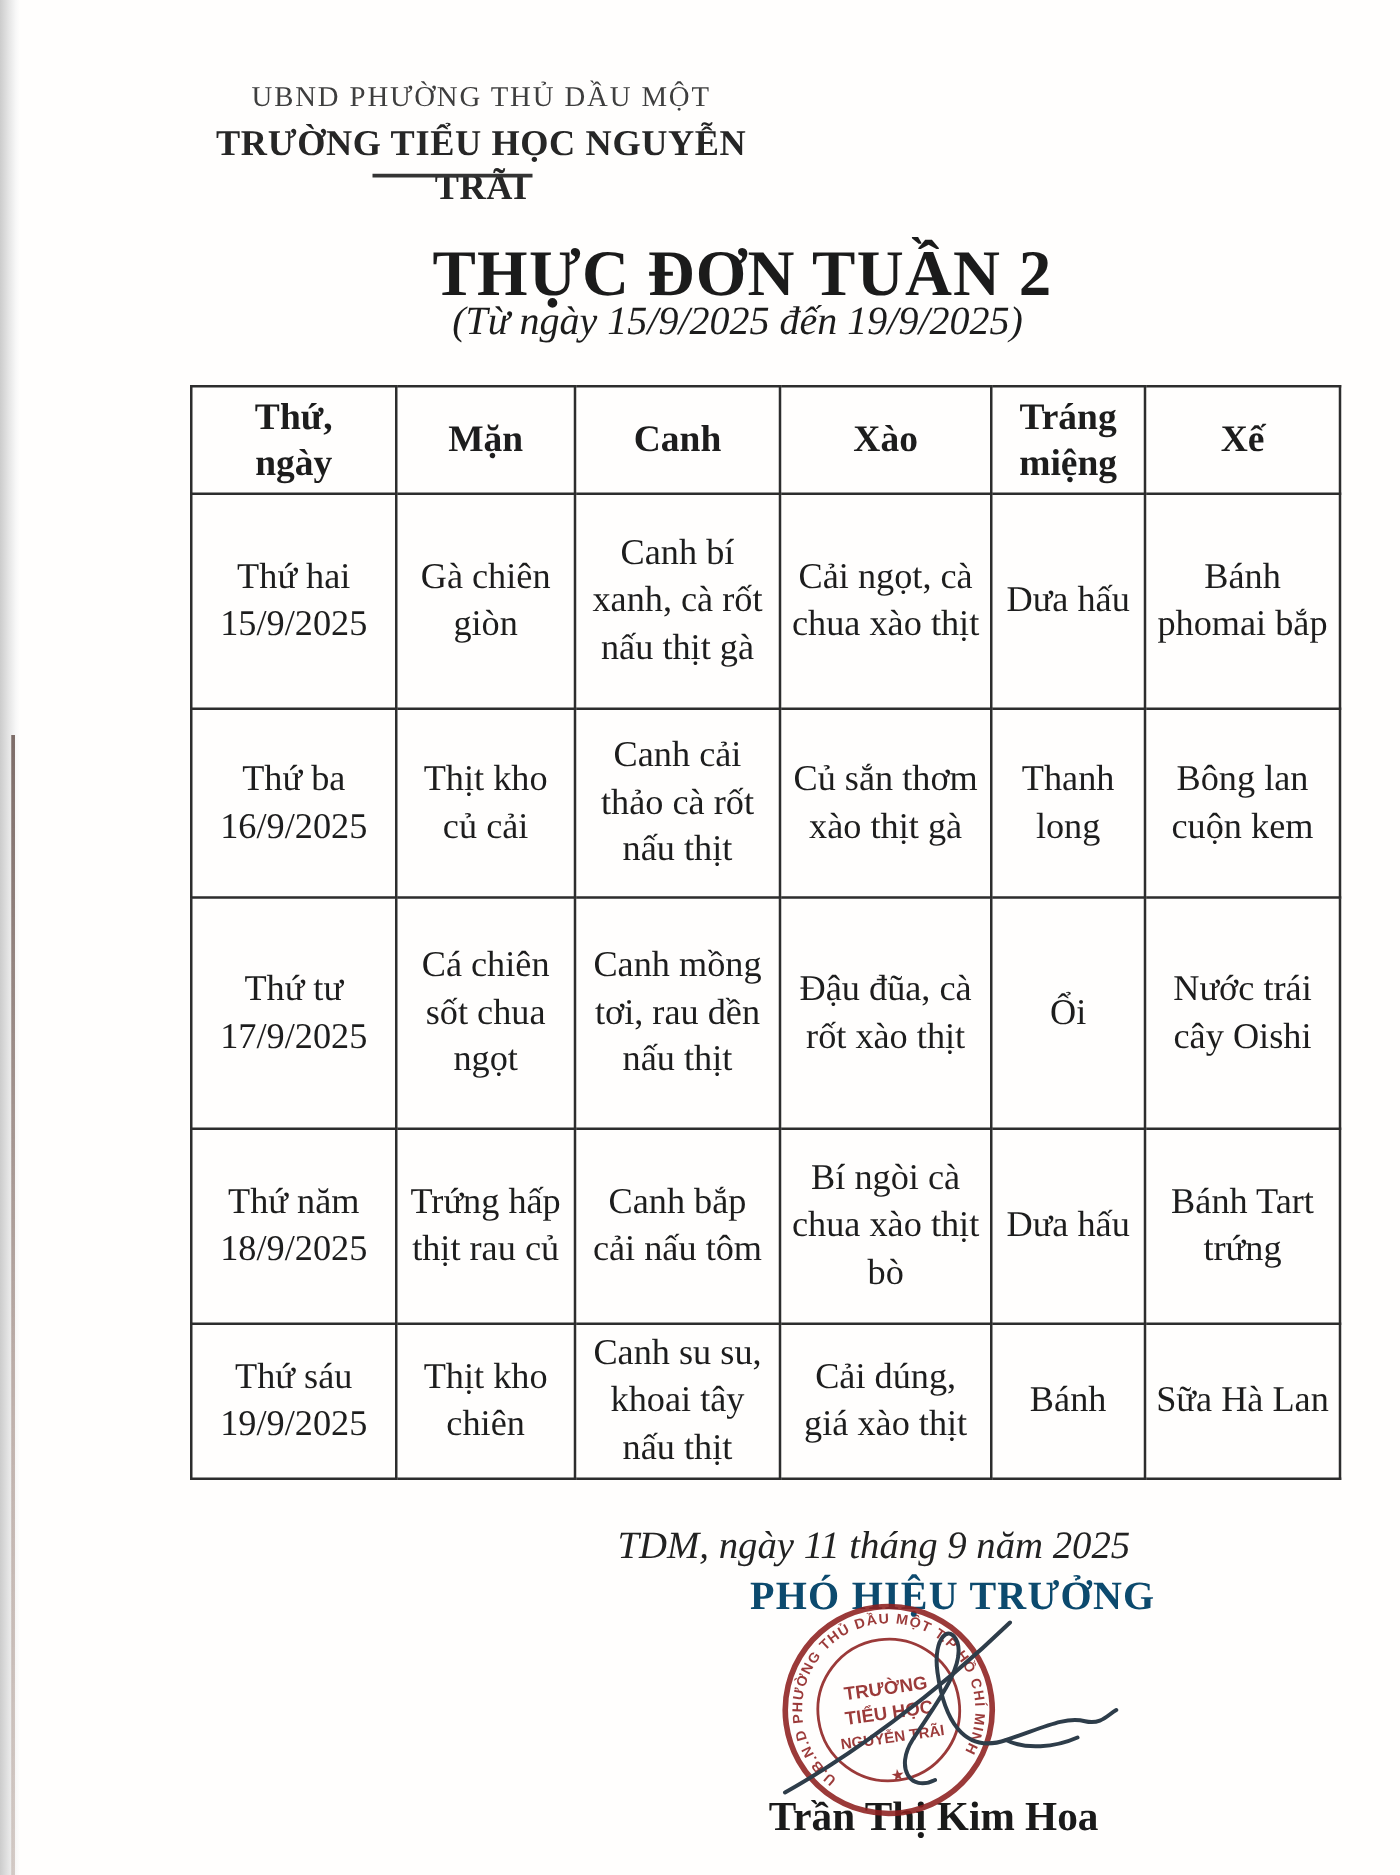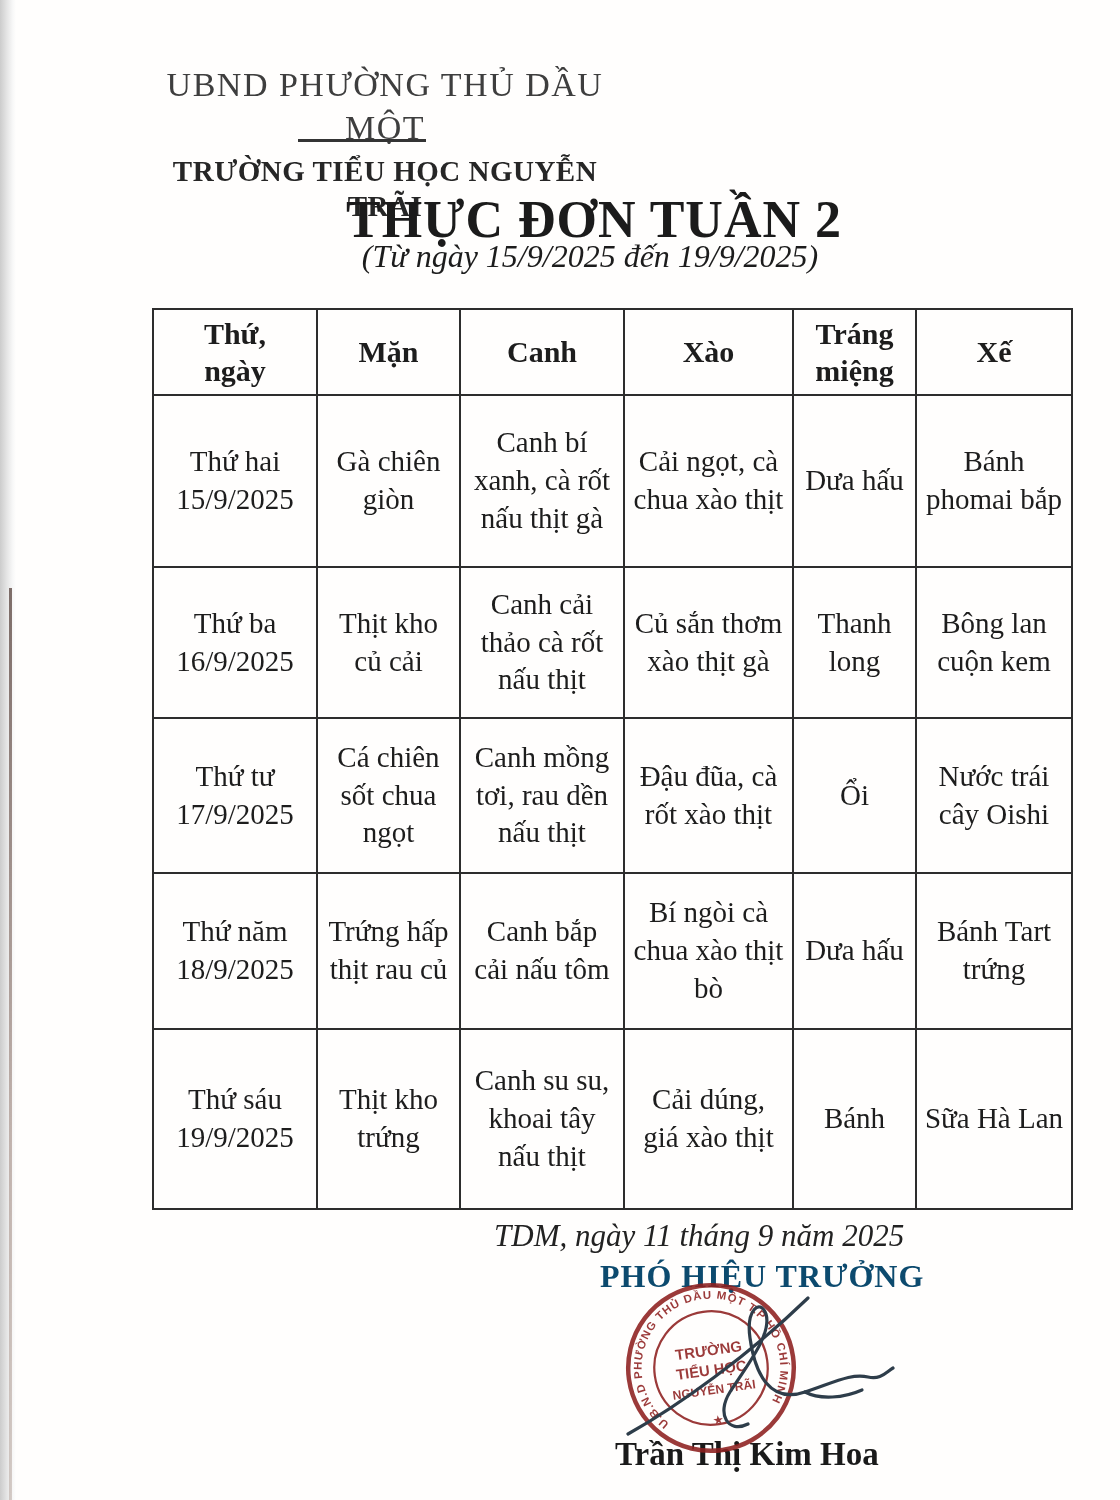--- a/index.html
+++ b/index.html
@@ -10,44 +10,44 @@
 
   
   .scan-edge { position:absolute; left:0; top:0; width:16px; height:100%;
     background:linear-gradient(90deg,#cccccc 0,#e6e6e6 45%,#f8f8f8 80%,#fffefd 100%); }
   .scan-edge-line { position:absolute; left:9px; top:588px; width:3px; height:912px;
     background:linear-gradient(180deg, rgba(75,52,46,.70), rgba(120,85,72,.40) 60%, rgba(140,110,95,.30));
     filter:blur(.6px); }
 
   
   .org-block { position:absolute; left:135px; top:64px; width:500px; text-align:center; }
-  .org-line1 { font-size:34px; line-height:1.25; color:#3e3e3e; letter-spacing:1.5px; }
+  .org-line1 { font-size:23px; line-height:1.25; color:#3e3e3e; letter-spacing:1.5px; }
   .org-line2 { font-size:29px; line-height:1.2; font-weight:bold; color:#262626; margin-top:5px; letter-spacing:.5px; }
   .org-underline { position:absolute; left:298px; top:139px; width:128px; height:3px; background:#343434; }
 
   
   .doc-title { position:absolute; left:54px; top:190px; width:1080px; text-align:center;
     font-size:52px; font-weight:bold; letter-spacing:1px; color:#1b1b1b; }
   .doc-subtitle { position:absolute; left:60px; top:238px; width:1060px; text-align:center;
     font-size:32px; font-style:italic; color:#1c1c1c; }
 
   
   table.menu { position:absolute; left:152px; top:308px; width:919px;
     border-collapse:collapse; table-layout:fixed;border-radius:17px; }
   .menu th, .menu td { border:2.5px solid #2d2d2d; text-align:center; vertical-align:middle;
     white-space:pre-line; padding:2px 6px; font-size:29px; line-height:1.3; color:#1d1d1d; }
   .menu th { font-weight:bold; font-size:30px; line-height:1.25; }
   col.c0{width:164px} col.c1{width:143px} col.c2{width:164px}
   col.c3{width:169px} col.c4{width:123px} col.c5{width:156px}
   thead tr{height:86px}
   tbody tr:nth-child(1){height:172px}
   tbody tr:nth-child(2){height:151px}
-  tbody tr:nth-child(3){height:155px}
+  tbody tr:nth-child(3){height:185px}
   tbody tr:nth-child(4){height:156px}
-  tbody tr:nth-child(5){height:180px}
+  tbody tr:nth-child(5){height:124px}
 
   
   .date-line { position:absolute; left:494px; top:1218px; font-size:31px; font-style:italic; color:#222; }
   .signer-title { position:absolute; left:600px; top:1258px; font-size:32px; font-weight:bold;
     letter-spacing:1px; color:#0c4a6e; }
   .signer-name { position:absolute; left:615px; top:1436px; width:320px; 
     font-size:33px; font-weight:bold; color:#1a1a1a; }
   .stamp { position:absolute; left:621px; top:1278px; width:180px; height:180px;
     transform:rotate(-8deg); opacity:.88; }
   .sig { position:absolute; left:600px; top:1272px; width:310px; height:190px; }
@@ -123,21 +123,21 @@
 18/9/2025</td>
           <td>Trứng hấp thịt rau củ</td>
           <td>Canh bắp cải nấu tôm</td>
           <td>Bí ngòi cà chua xào thịt bò</td>
           <td>Dưa hấu</td>
           <td>Bánh Tart trứng</td>
         </tr>
         <tr>
           <td>Thứ sáu
 19/9/2025</td>
-          <td>Thịt kho trứng</td>
+          <td>Thịt kho chiên</td>
           <td>Canh su su, khoai tây nấu thịt</td>
           <td>Cải dúng, giá xào thịt</td>
           <td>Bánh</td>
           <td>Sữa Hà Lan</td>
         </tr>
       </tbody>
   </table>
 
   <div class="date-line">TDM, ngày 11 tháng 9 năm 2025</div>
   <div class="signer-title">PHÓ HIỆU TRƯỞNG</div>

